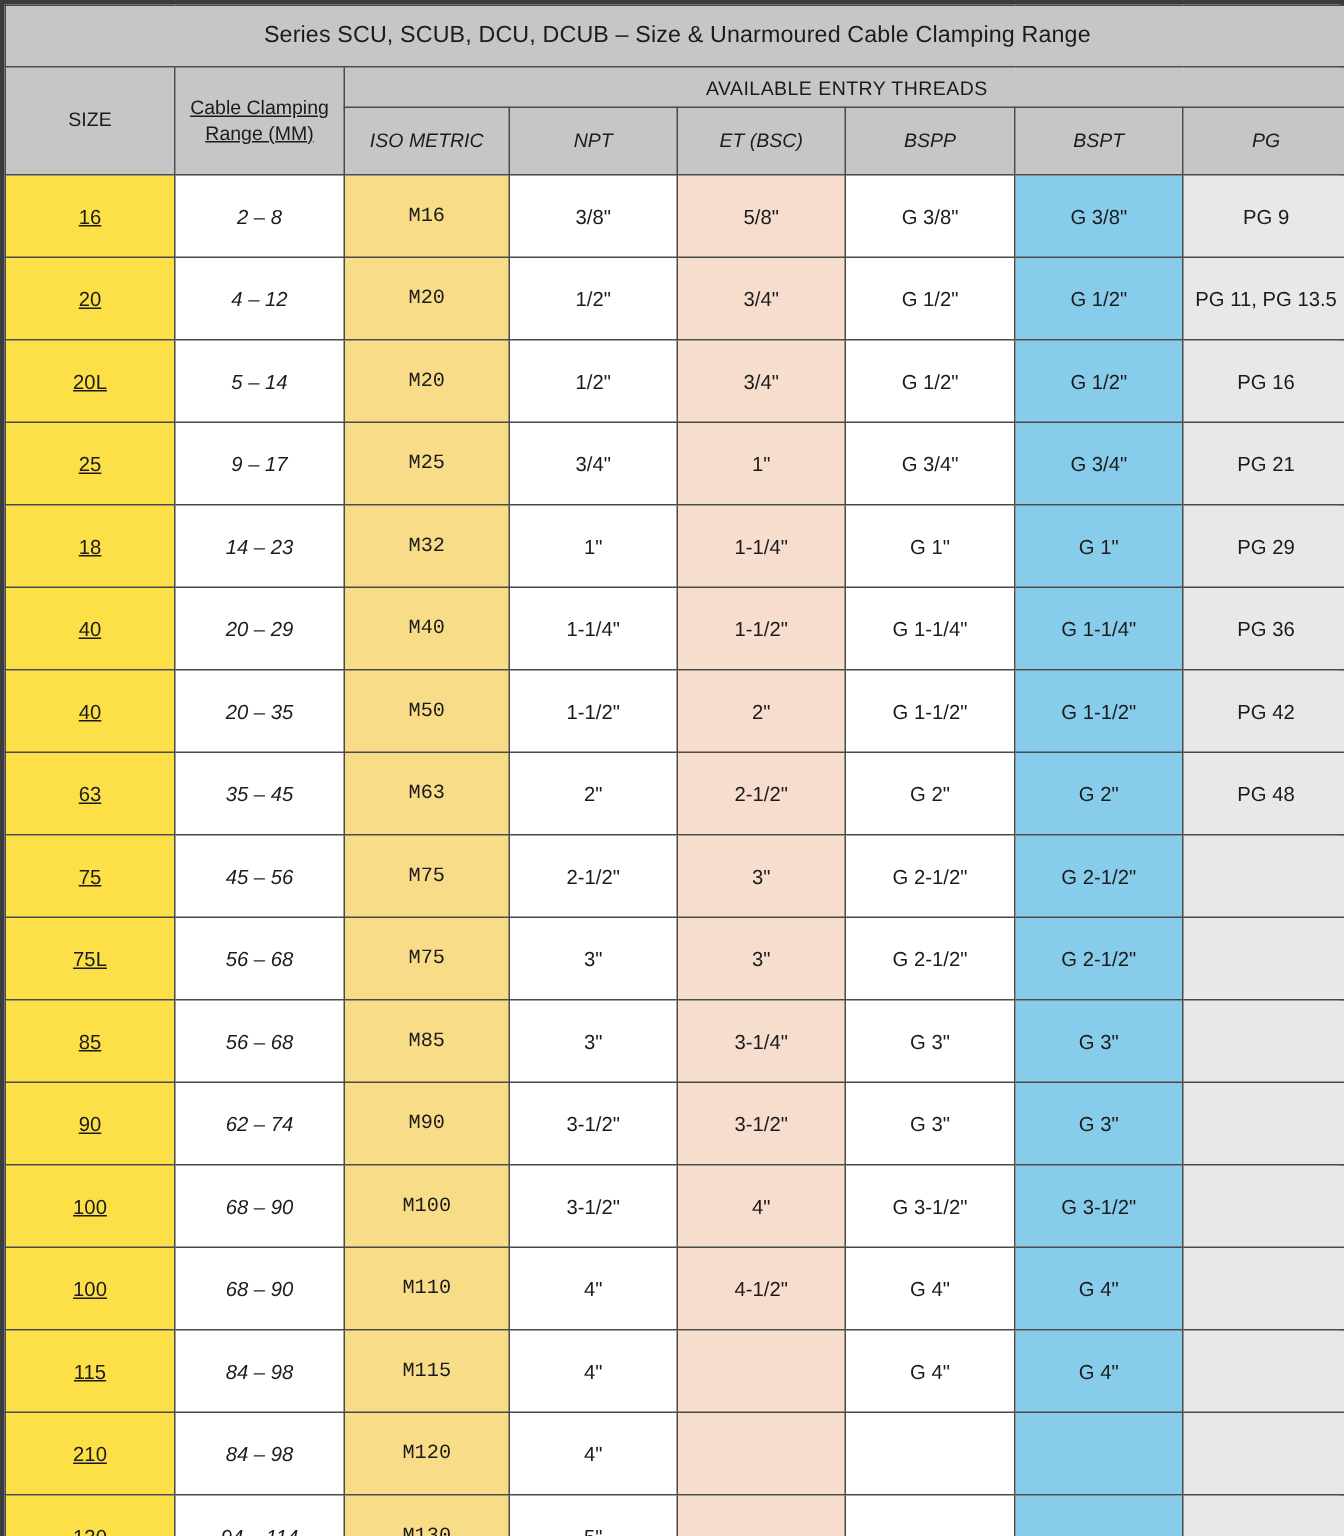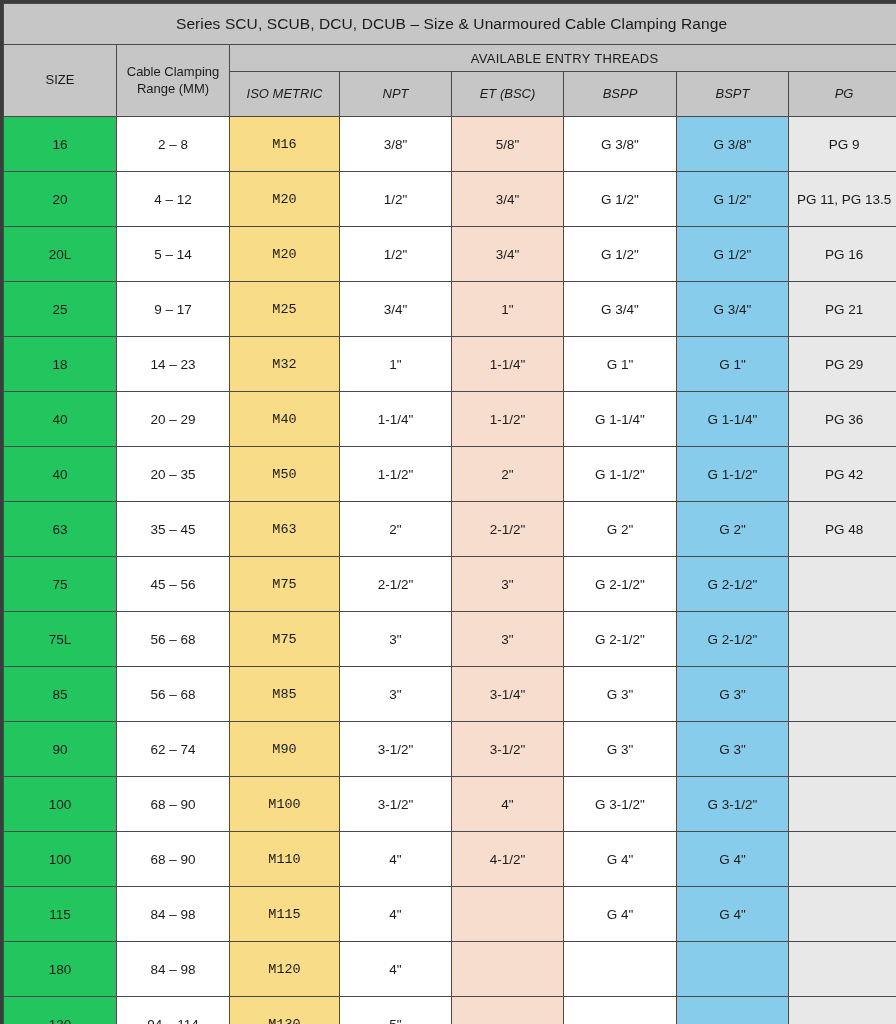--- a/index.html
+++ b/index.html
@@ -56,32 +56,32 @@
     letter-spacing: 0.3px;
   }
   .hdr {
     background: #c6c6c6;
     font-size: 13px;
     font-weight: bold;
     line-height: 1.25;
     padding: 4px 2px;
   }
   .hdr-size   { height: 70px; }
-  .hdr-range  { height: 70px; }
+  .hdr-range  { height: 70px; text-decoration: underline; }
   .hdr-sub    { height: 44px; font-style: italic; }
 
   
   tbody tr { height: 54px; }
   tbody td {
     font-size: 13.5px;
     height: 54px;
   }
 
-  .c-size  { background: #22c55e; }
-  .c-range { background: #ffffff; }
+  .c-size  { background: #fde047; text-decoration: underline; }
+  .c-range { background: #ffffff; font-style: italic; }
   .c-iso   { background: #f8dc88; font-family: Liberation Mono, monospace; }
   .c-npt   { background: #ffffff; }
   .c-et    { background: #f7ddce; }
   .c-bspp  { background: #ffffff; }
   .c-bspt  { background: #87cdeb; }
   .c-pg    { background: #e8e8e8; }
 
   
   col.w-size  { width: 113px; }
   col.w-range { width: 113px; }
@@ -270,21 +270,21 @@
           <td class="c-size">115</td>
           <td class="c-range">84 – 98</td>
           <td class="c-iso">M115</td>
           <td class="c-npt">4"</td>
           <td class="c-et"></td>
           <td class="c-bspp">G 4"</td>
           <td class="c-bspt">G 4"</td>
           <td class="c-pg"></td>
         </tr>
         <tr>
-          <td class="c-size">180</td>
+          <td class="c-size">210</td>
           <td class="c-range">84 – 98</td>
           <td class="c-iso">M120</td>
           <td class="c-npt">4"</td>
           <td class="c-et"></td>
           <td class="c-bspp"></td>
           <td class="c-bspt"></td>
           <td class="c-pg"></td>
         </tr>
         <tr>
           <td class="c-size">130</td>

